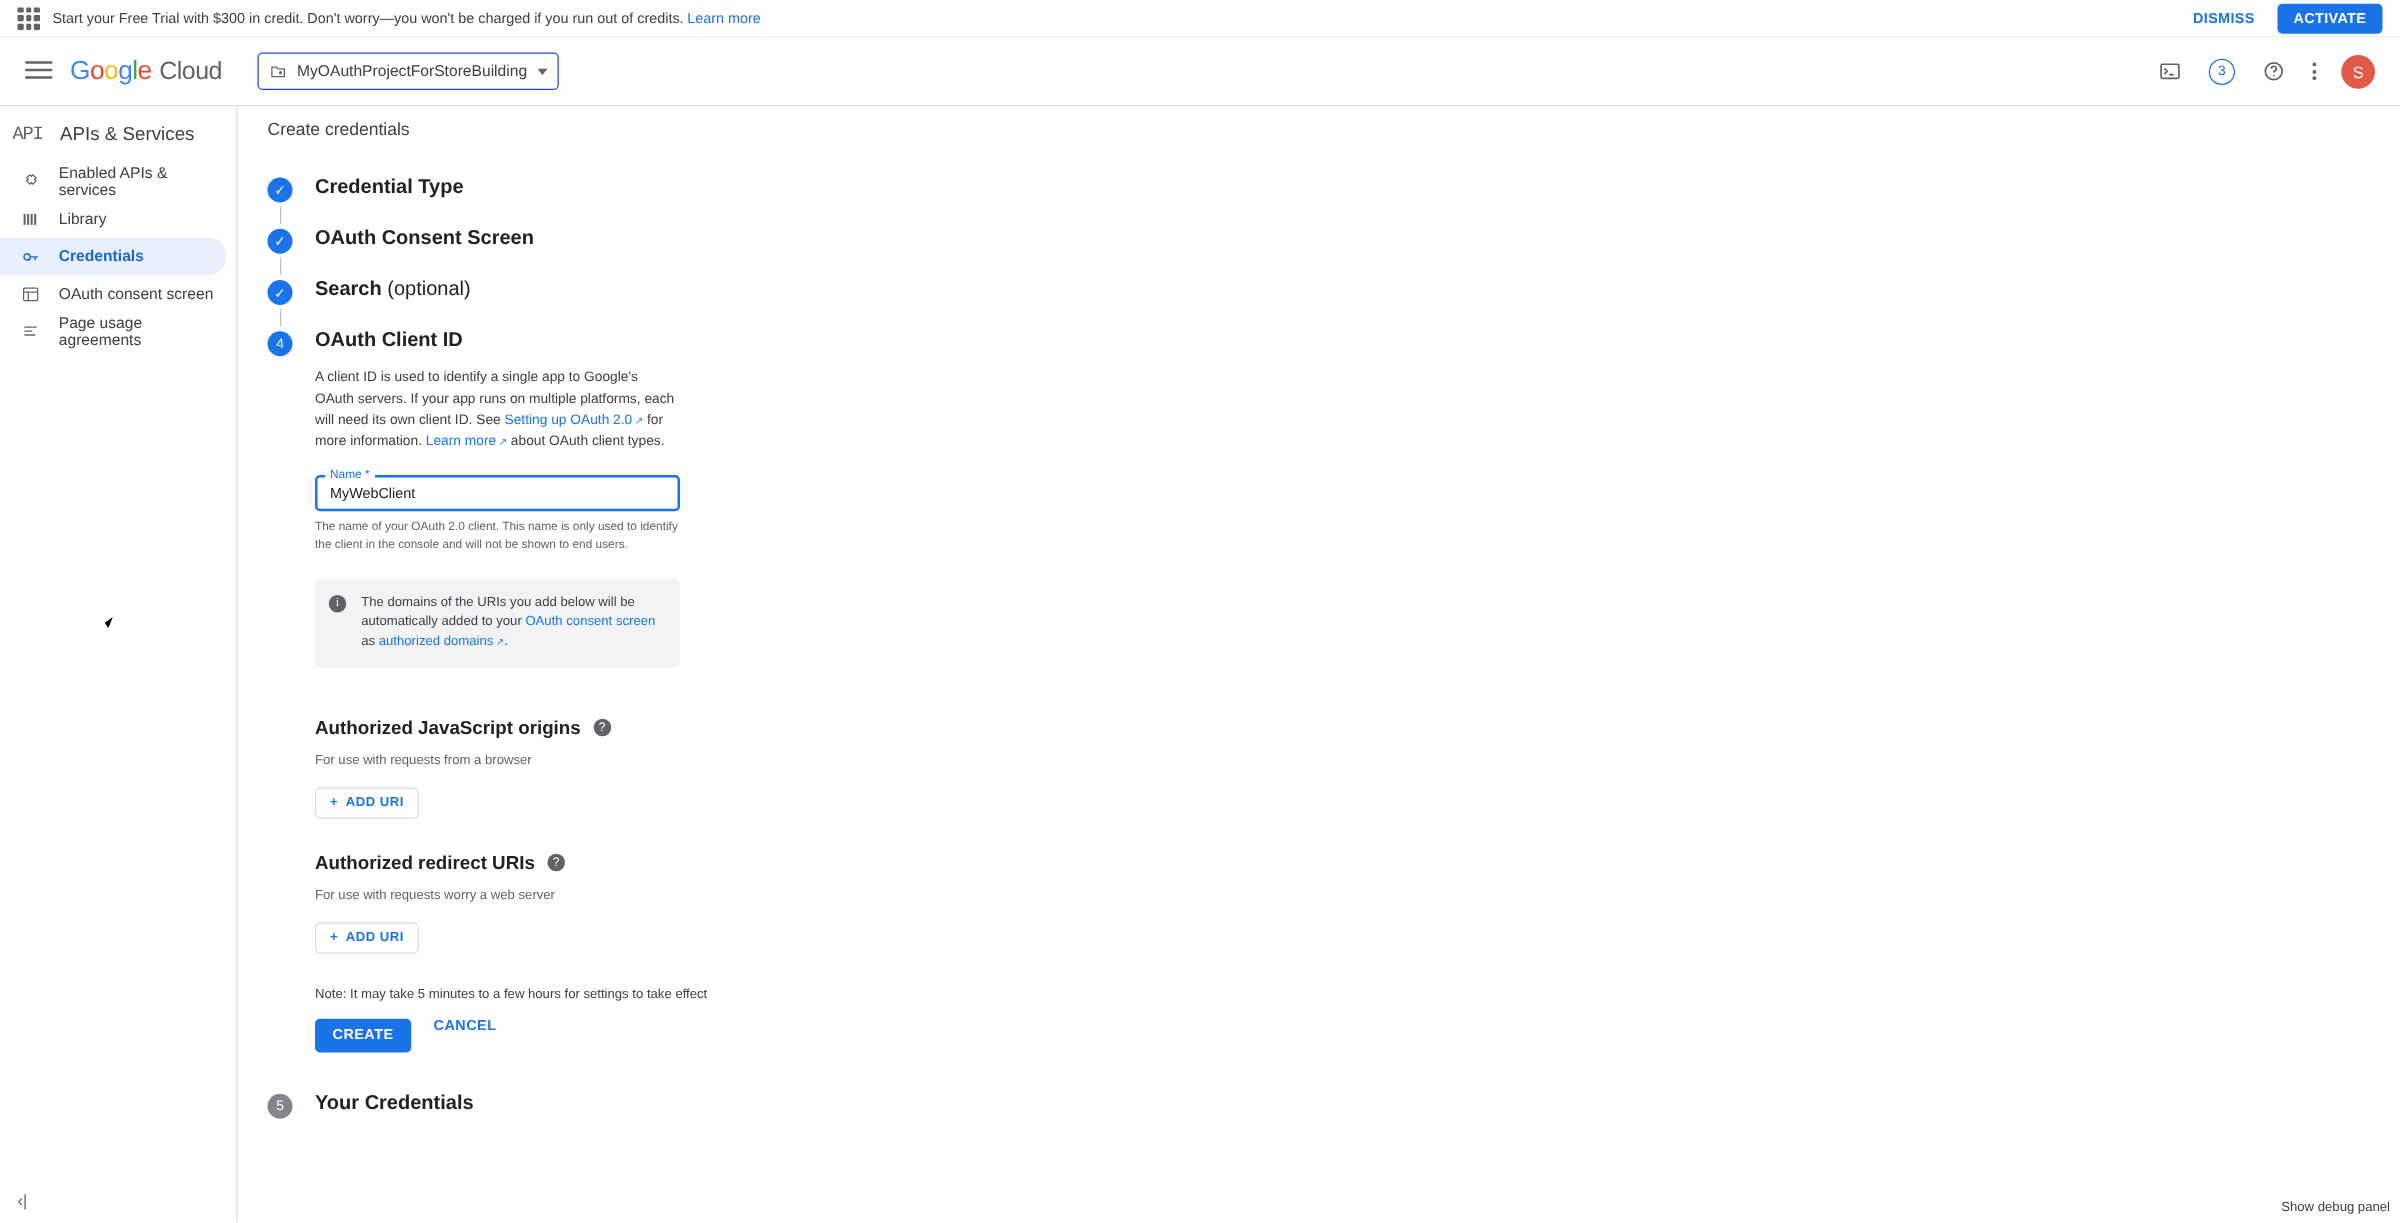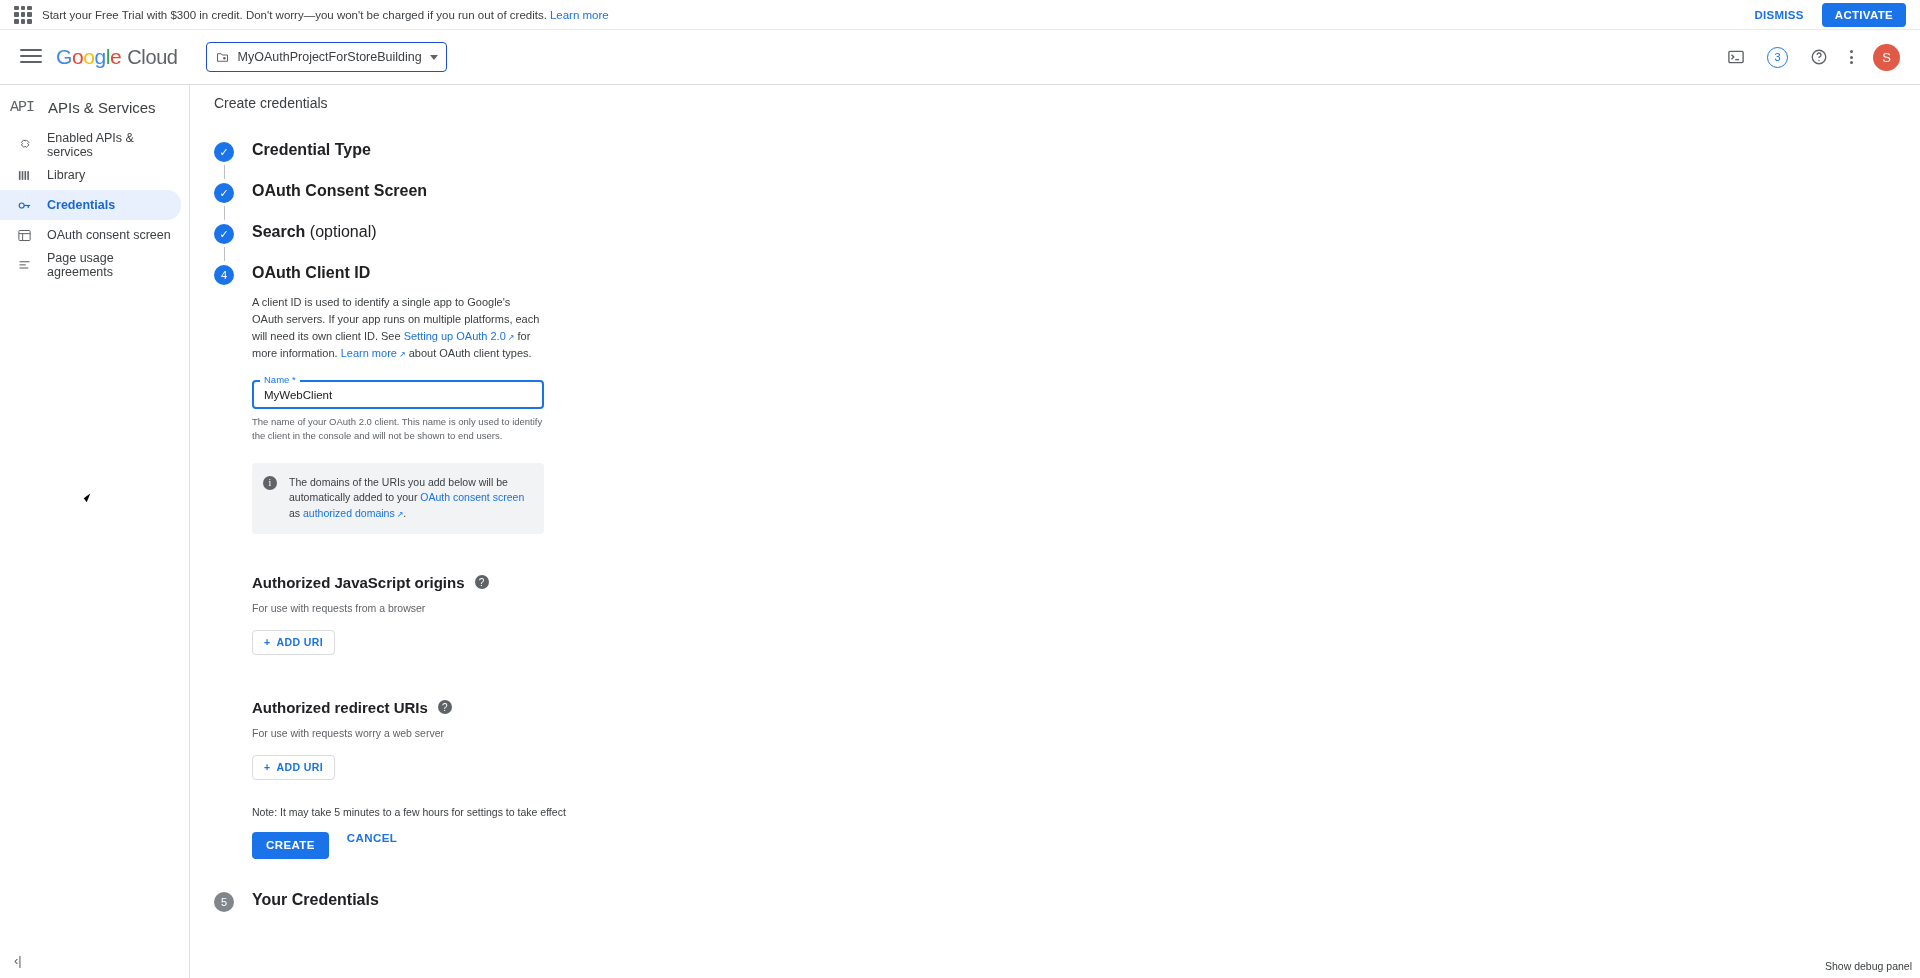--- a/index.html
+++ b/index.html
@@ -497,21 +497,21 @@
               <span>Authorized JavaScript origins</span>
               <span class="help-ico">?</span>
             </div>
             <div class="sub-note">For use with requests from a browser</div>
             <button class="btn-outline">
               <span>+</span>
               <span>ADD URI</span>
             </button>
           </div>
 
-          <div style="margin-top:44px">
+          <div style="margin-top:27px">
             <div class="section-head">
               <span>Authorized redirect URIs</span>
               <span class="help-ico">?</span>
             </div>
             <div class="sub-note">For use with requests worry a web server</div>
             <button class="btn-outline">
               <span>+</span>
               <span>ADD URI</span>
             </button>
           </div>

